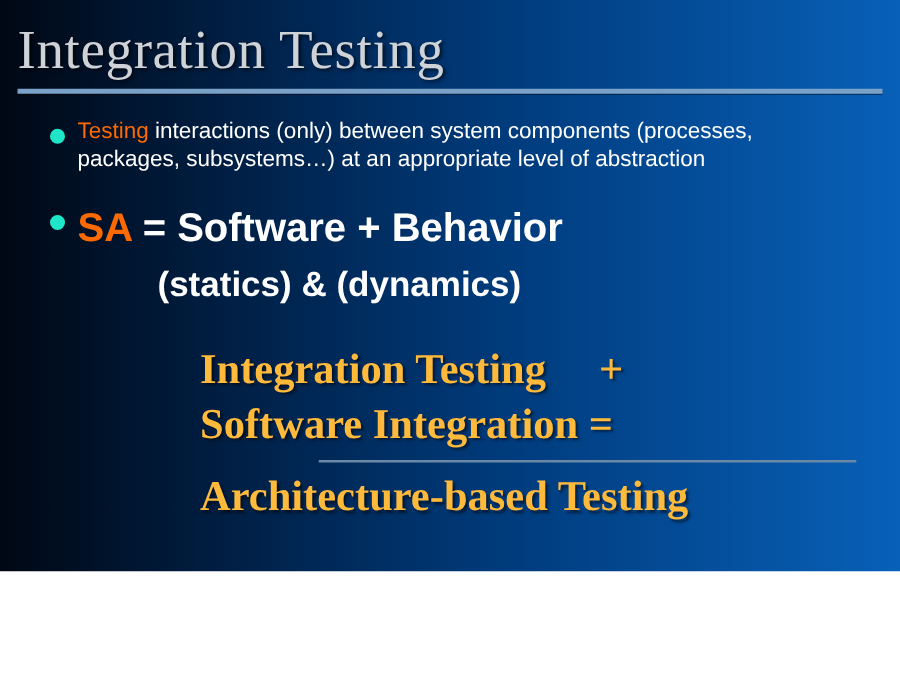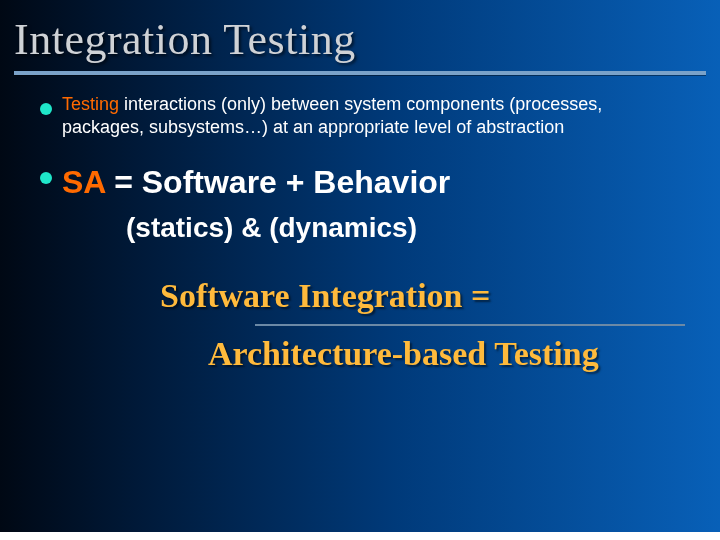--- a/index.html
+++ b/index.html
@@ -6,21 +6,21 @@
     margin: 0;
     padding: 0;
     width: 720px;
     height: 540px;
     overflow: hidden;
     font-family: Arial, Helvetica, sans-serif;
     color: #fff;
   }
   .slide {
     width: 720px;
-    height: 532px;
+    height: 457px;
     background: linear-gradient(to right, #000814 0%, #001a3a 20%, #003a7a 55%, #0860b8 100%);
     position: relative;
     box-sizing: border-box;
   }
   .title {
     font-family: "Times New Roman", Times, serif;
     font-size: 44px;
     color: #cfd2d6;
     padding: 14px 0 6px 14px;
     text-shadow: 2px 2px 3px rgba(0,0,0,0.6);
@@ -97,19 +97,20 @@
       <span class="hl">Testing</span><span> interactions (only) between system components (processes, packages, subsystems…) at an appropriate level of abstraction</span>
     </div>
 
     <div class="bullet p2">
       <span class="sa">SA</span><span> = Software + Behavior</span>
     </div>
 
     <div class="sub">(statics)    &amp;  (dynamics)</div>
 
     <div class="equation">
+      <div class="eq-line">Integration Testing     +</div>
       <div class="eq-line">Software Integration =</div>
       <div class="eq-rule"></div>
-      <div class="eq-line" style="padding-left:0;margin-left:48px;">Architecture-based Testing</div>
+      <div class="eq-line" style="padding-left:0;">Architecture-based Testing</div>
     </div>
 
   </div>
 </div>
 
 </body></html>

